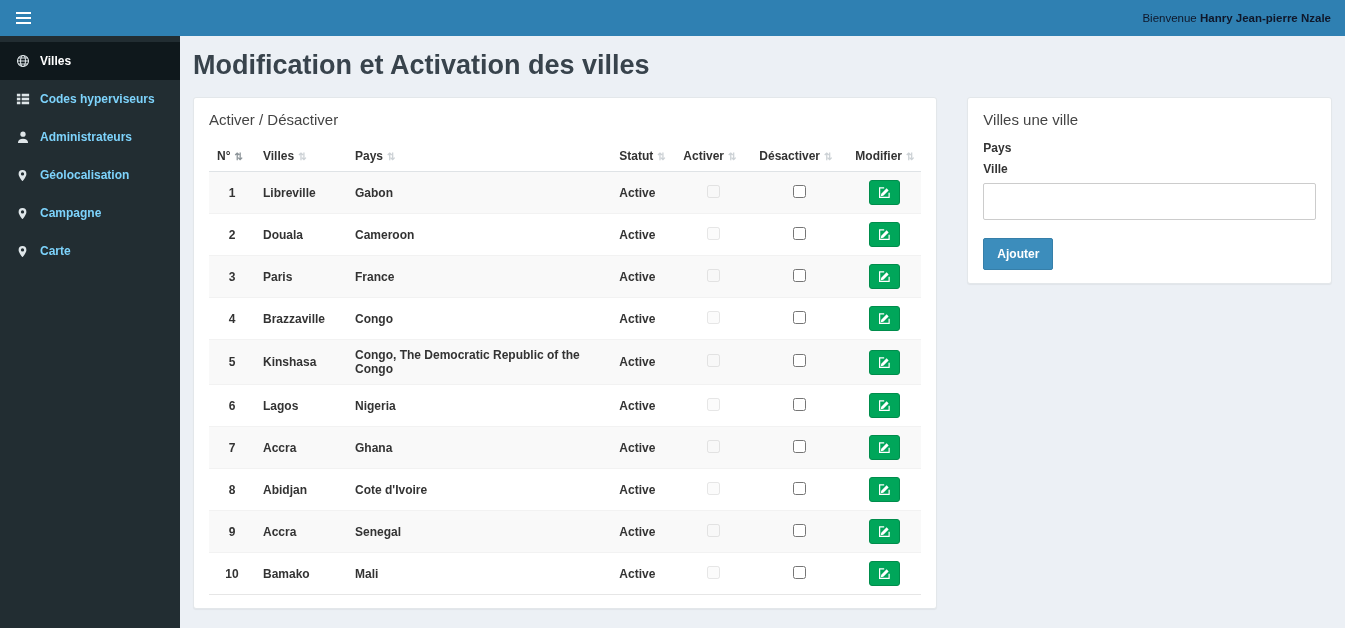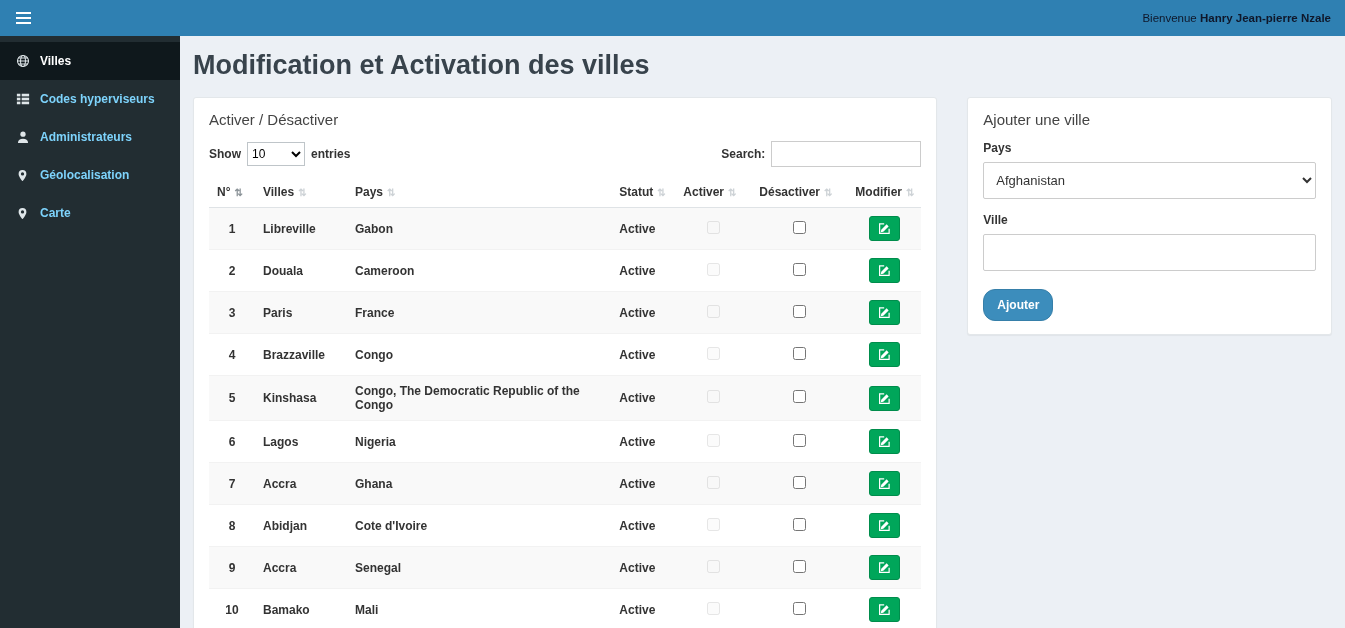--- a/index.html
+++ b/index.html
@@ -55,21 +55,21 @@
   tr.odd{background:#f9f9f9}
   td.c{text-align:center}
   input[type=checkbox]{width:13px;height:13px;cursor:pointer}
   input[type=checkbox][disabled]{cursor:default;opacity:.55}
   .edit-btn{background:#00a65a;border:1px solid #008d4c;border-radius:3px;width:31px;height:25px;display:inline-flex;align-items:center;justify-content:center;cursor:pointer}
 
   
   .form-label{font-size:12px;font-weight:700;color:#333;margin:4px 0 7px}
   .add-card select,.add-card input{width:100%;height:37px;border:1px solid #ccc;border-radius:2px;font-size:13px;padding:0 8px;color:#333;background:#fff;font-family:"Liberation Sans",sans-serif}
   .field{margin-bottom:14px}
-  .btn-ajouter{margin-top:4px;background:#3c8dbc;border:1px solid #367fa9;color:#fff;font-size:12px;font-weight:600;padding:8px 13px;border-radius:12px;cursor:pointer;font-family:"Liberation Sans",sans-serif}
+  .btn-ajouter{margin-top:4px;background:#3c8dbc;border:1px solid #367fa9;color:#fff;font-size:12px;font-weight:600;padding:8px 13px;border-radius:2px;cursor:pointer;font-family:"Liberation Sans",sans-serif}
 </style>
 </head>
 <body>
 
 <header class="top">
   <div class="navbar">
     <div class="hamb">
         <span></span>
         <span></span>
         <span></span>
@@ -119,46 +119,41 @@
           </svg>
         </span>
         <span>Géolocalisation</span>
       </li>
       <li class="side-item">
         <span class="side-icon">
           <svg viewBox="0 0 16 16" width="13" height="13" fill="currentColor">
             <path d="M8 1.2a4.8 4.8 0 0 0-4.8 4.8C3.2 9.6 8 14.8 8 14.8s4.8-5.2 4.8-8.8A4.8 4.8 0 0 0 8 1.2zm0 6.8a2 2 0 1 1 0-4 2 2 0 0 1 0 4z"></path>
           </svg>
         </span>
+        <span>Campagne</span>
+      </li>
+      <li class="side-item">
+        <span class="side-icon">
+          <svg viewBox="0 0 16 16" width="13" height="13" fill="currentColor">
+            <path d="M8 1.2a4.8 4.8 0 0 0-4.8 4.8C3.2 9.6 8 14.8 8 14.8s4.8-5.2 4.8-8.8A4.8 4.8 0 0 0 8 1.2zm0 6.8a2 2 0 1 1 0-4 2 2 0 0 1 0 4z"></path>
+          </svg>
+        </span>
         <span>Carte</span>
       </li>
     </ul>
 </nav>
 
 <div class="main">
   <h1 class="page-title">Modification et Activation des villes</h1>
 
   <div class="row">
 
     <section class="card table-card">
       <div class="card-title">Activer / Désactiver</div>
 
-      <div class="controls">
-        <div class="length">
-          <span>Show</span>
-          <select>
-            <option>10</option>
-          </select>
-          <span>entries</span>
-        </div>
-        <div class="searchbox">
-          <span>Search:</span>
-          <input type="text" style="">
-        </div>
-      </div>
 
       <table>
         <thead>
             <tr id="table-head-row">
               <th><span>N°</span><span class="sort sorted">⇅</span></th>
               <th><span>Villes</span><span class="sort">⇅</span></th>
               <th><span>Pays</span><span class="sort">⇅</span></th>
               <th><span>Statut</span><span class="sort">⇅</span></th>
               <th><span>Activer</span><span class="sort">⇅</span></th>
               <th><span>Désactiver</span><span class="sort">⇅</span></th>
@@ -305,28 +300,23 @@
                     <path d="M13.7 8.4V14H2V2.3h5.6" fill="none" stroke="#fff" stroke-width="1.5"></path>
                   </svg>
                 </button></td>
             </tr>
           </tbody>
       </table>
 
     </section>
 
     <section class="card add-card">
-      <div class="card-title">Ajouter une ville</div>
+      <div class="card-title">Villes une ville</div>
 
       <div class="form-label">Pays</div>
-      <div class="field">
-        <select>
-          <option>Afghanistan</option>
-        </select>
-      </div>
 
       <div class="form-label">Ville</div>
       <div class="field">
         <input type="text" style="">
       </div>
 
       <button class="btn-ajouter">Ajouter</button>
     </section>
   </div>
 </div>

